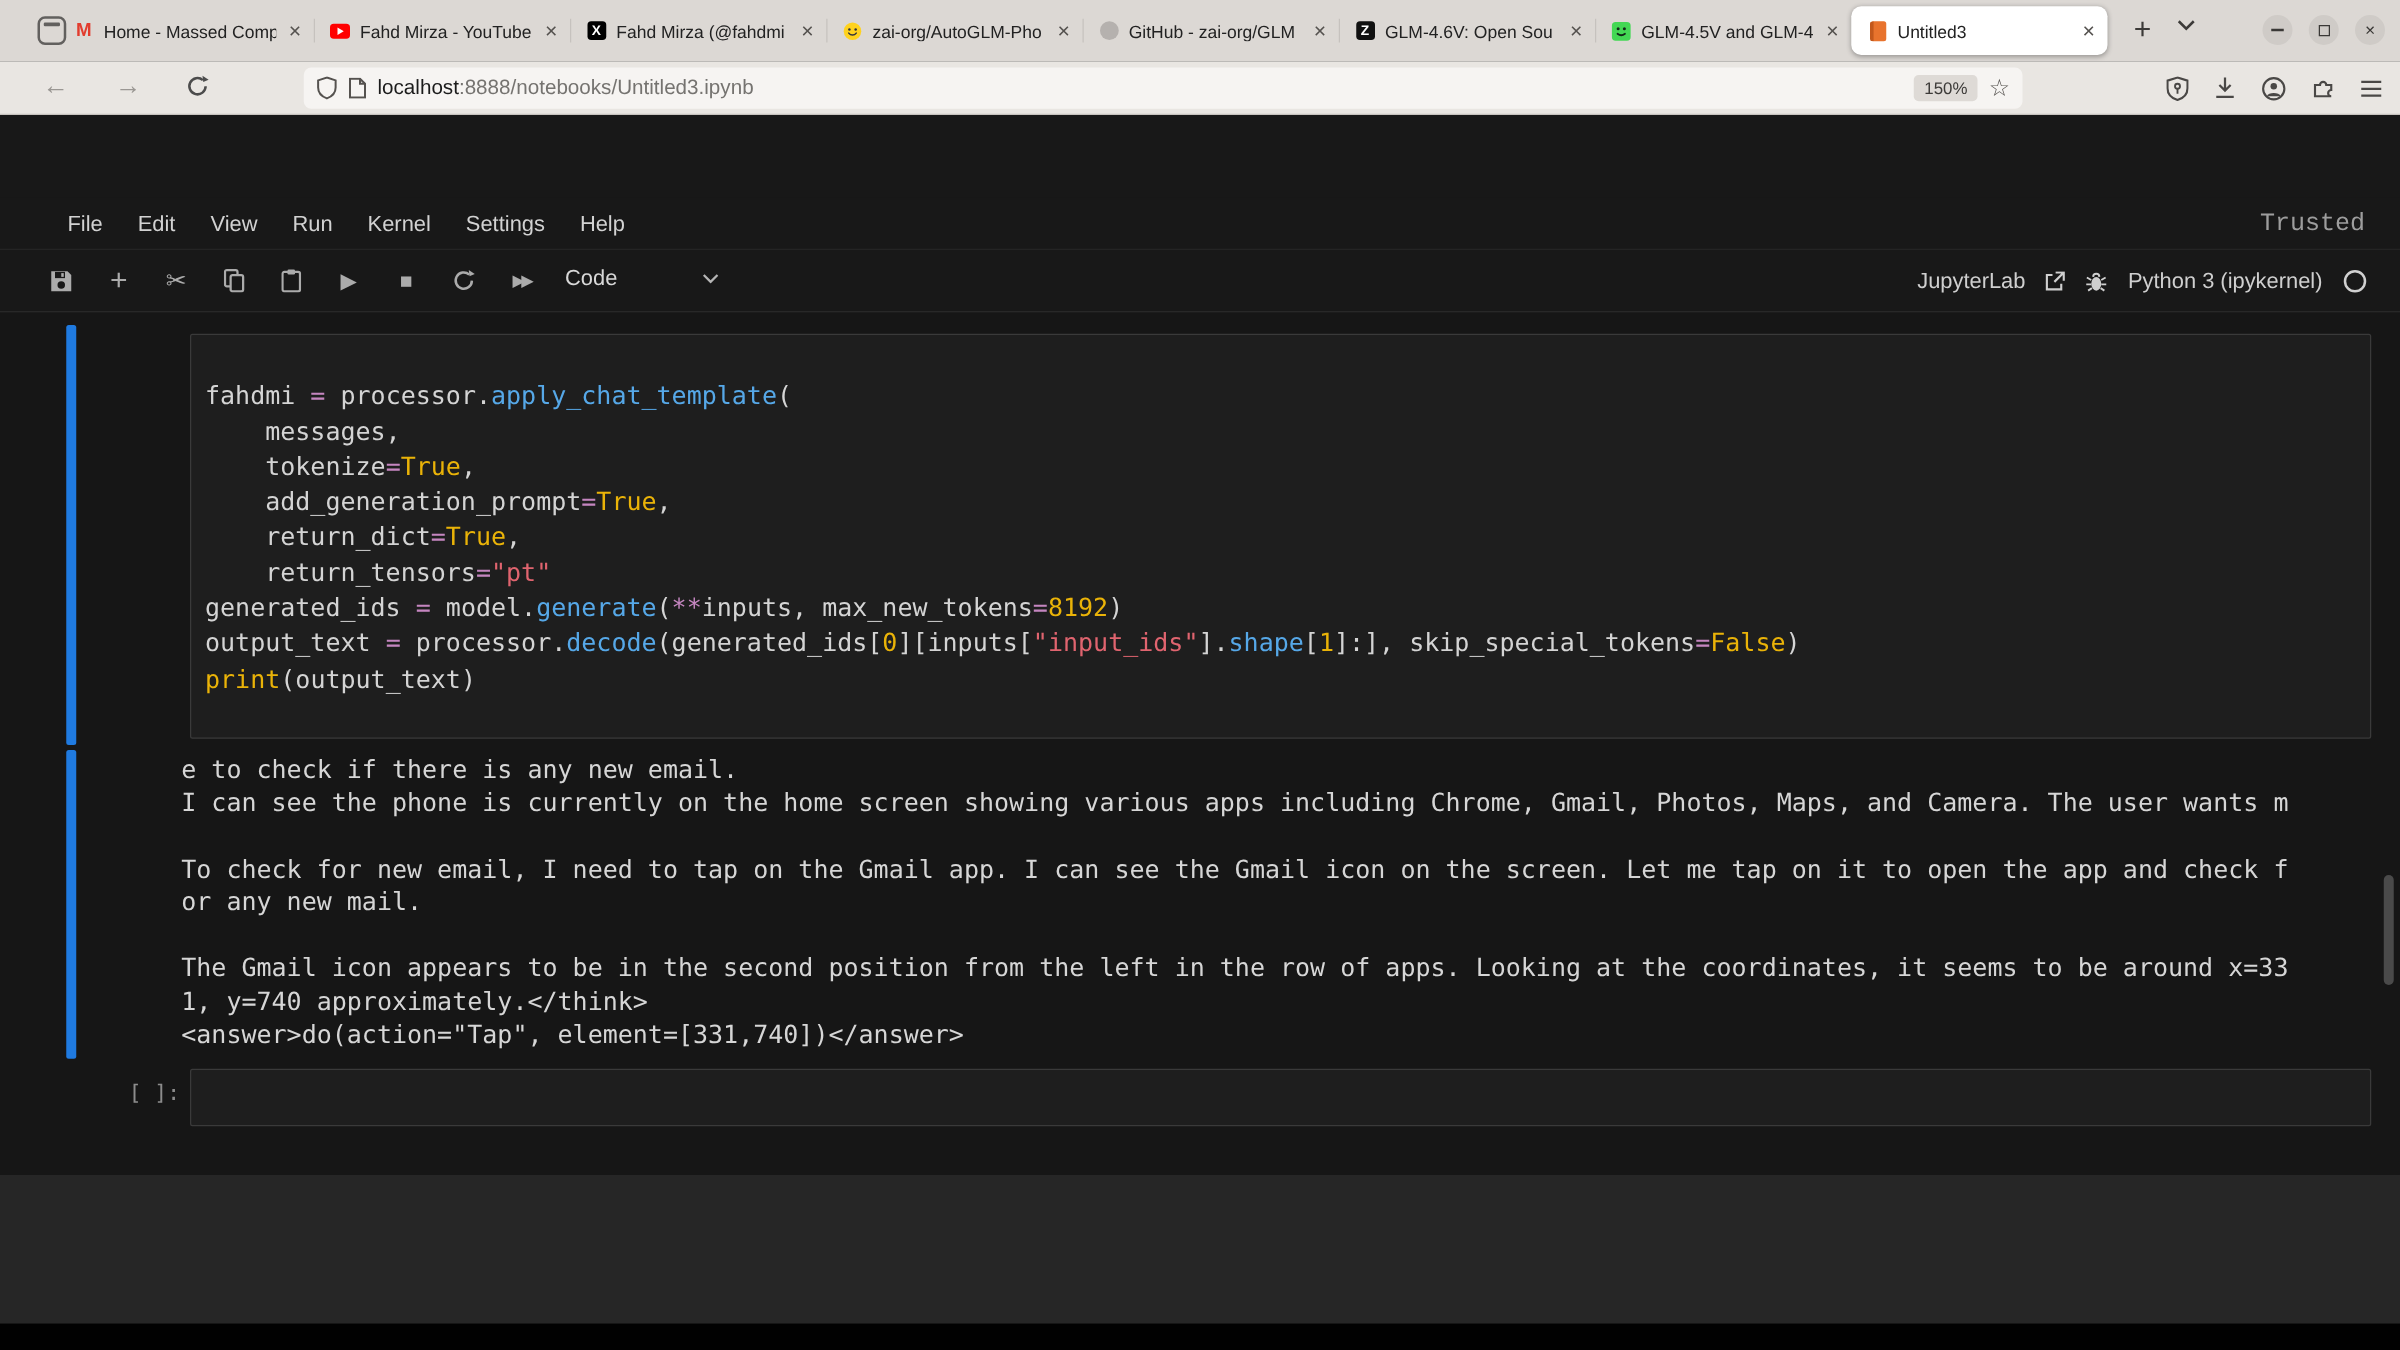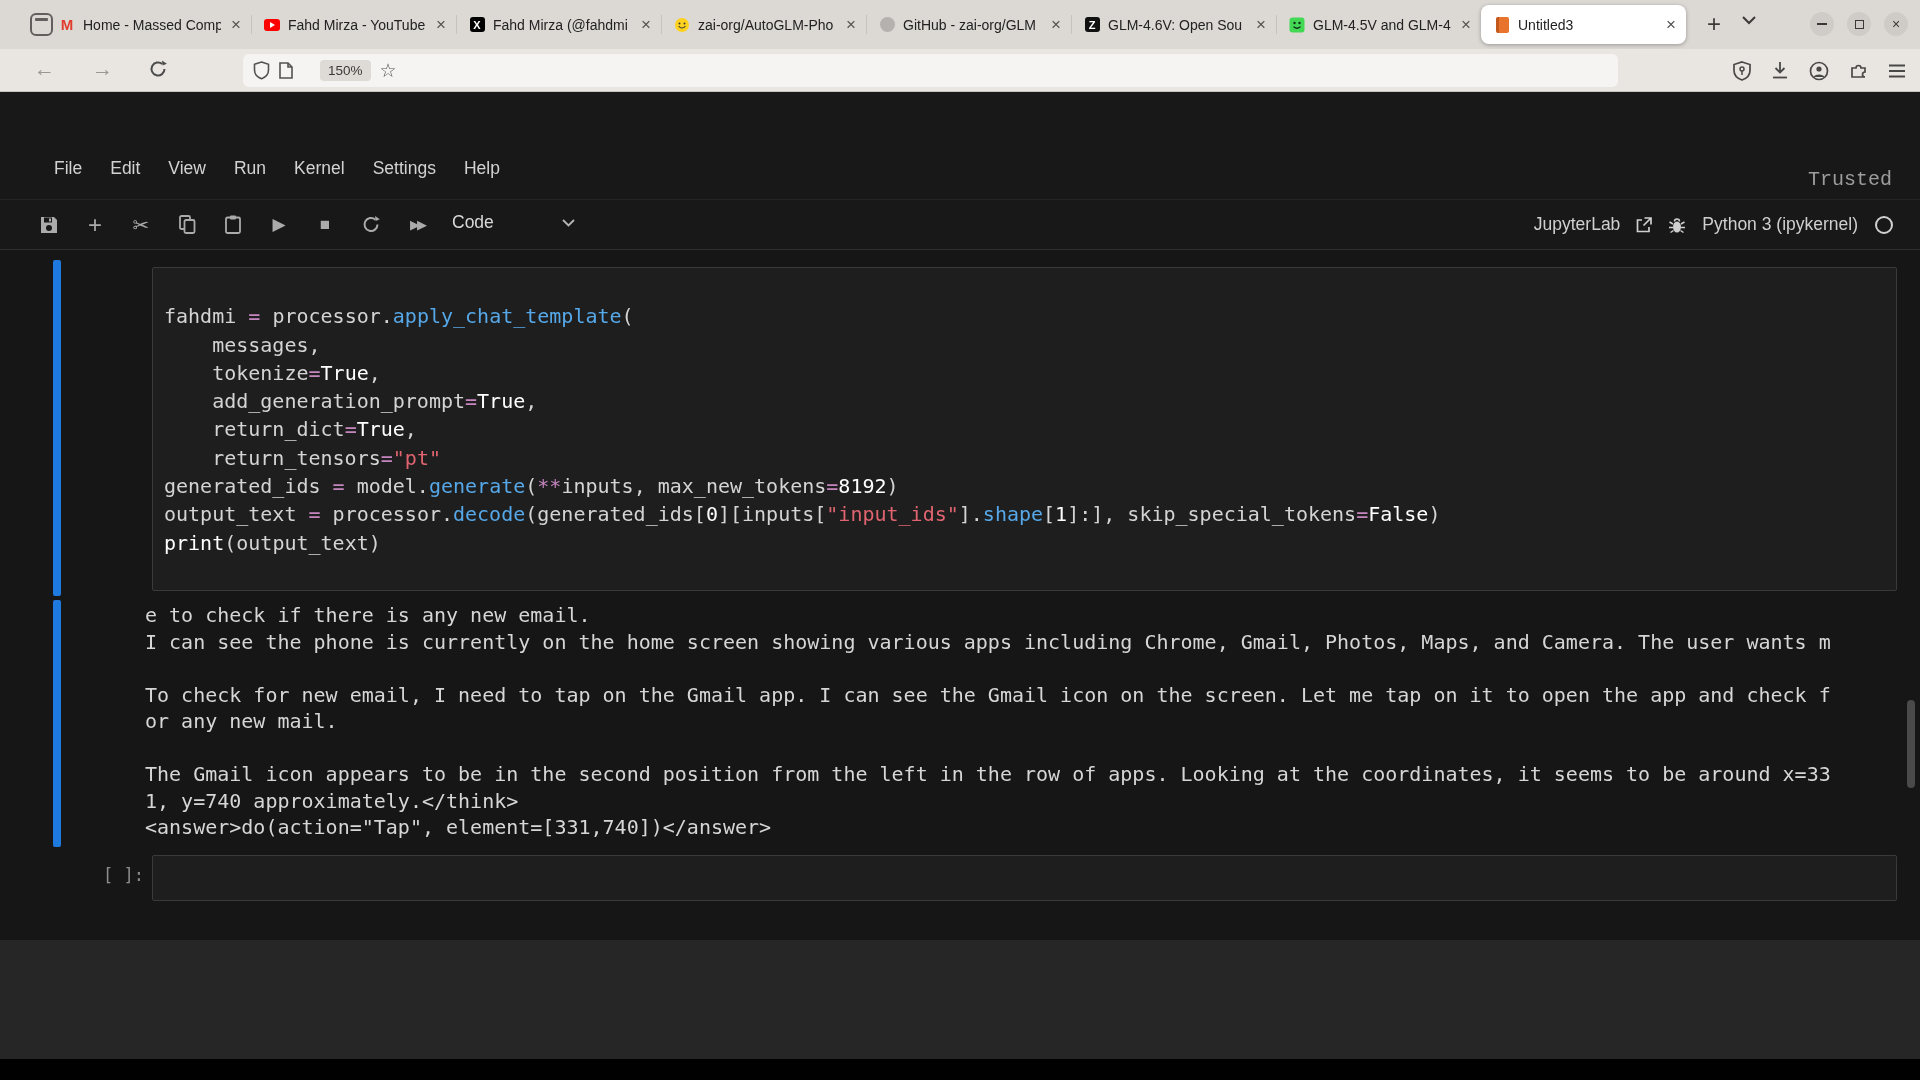--- a/index.html
+++ b/index.html
@@ -49,42 +49,42 @@
   
   .app { position:absolute; top:92px; left:0; width:1920px; height:848px; background:#161616; }
   .app-header { position:absolute; top:92px; left:0; width:1920px; height:66px; background:#181818; }
   .jp-logo { position:absolute; left:36px; top:103px; }
   .jp-wordmark { position:absolute; left:88px; top:103px; font-size:32px; color:#9d9d9d; letter-spacing:-0.5px; }
   .nb-title { position:absolute; left:228px; top:110px; font-size:23px; color:#eaeaea; }
   .nb-checkpoint { position:absolute; left:357px; top:115px; font-size:17.5px; color:#c9c9c9; }
   .python-logo { position:absolute; left:1836px; top:104px; }
 
   .menu-bar { position:absolute; top:158px; left:0; width:1920px; height:42px; background:#181818; border-bottom:1px solid #242424; }
-  .menu-items { position:absolute; left:40px; top:0; height:42px; display:flex; }
+  .menu-items { position:absolute; left:40px; top:0; height:42px; display:flex; align-items:center; }
   .menu-item { padding:0 14px; font-size:17.5px; color:#d2d2d2; }
   .trusted { position:absolute; right:28px; top:10px; color:#9d9d9d; font-size:20px;font-family:Liberation Mono, monospace; }
 
   .toolbar { position:absolute; top:200px; left:0; width:1920px; height:50px; background:#181818; border-bottom:1px solid #2e2e2e; }
   .tool-group { position:absolute; left:38px; top:0; height:49px; display:flex; align-items:center; gap:24px; }
   .tbtn { width:22px; height:24px; display:flex; align-items:center; justify-content:center; color:#ababab; font-size:17px; }
   .tbtn.small { font-size:13px; letter-spacing:-3px; }
   .cell-type { position:absolute; left:452px; top:12px; font-size:17.5px; color:#d8d8d8; }
   .code-chevron { position:absolute; left:562px; top:19px; }
   .toolbar-right { position:absolute; right:26px; top:0; height:49px; display:flex; align-items:center; gap:16px; color:#cfcfcf; font-size:17.5px; }
 
   
   .notebook { position:absolute; top:250px; left:0; width:1920px; height:690px; background:#161616; }
   .sel-bar { position:absolute; left:53px; width:8px; background:#1f7ae0; border-radius:2px; }
   .sel-bar.b1 { top:10px; height:336px; }
   .sel-bar.b2 { top:350px; height:247px; }
   .code-cell { position:absolute; left:152px; top:17px; width:1745px; height:324px; background:#1e1e1e; border:1px solid #3a3a3a; border-radius:2px; }
   .code-editor { position:absolute; left:11px; top:6px; }
   .code-line { height:28.3px; line-height:28.3px; white-space:pre; font-family:"DejaVu Sans Mono", monospace; font-size:20px; }
   .tok-p { color:#d4d4d4; } .tok-o { color:#c586c0; } .tok-f { color:#56a8e8; }
-  .tok-s { color:#e0646f; } .tok-g { color:#ffffff; }
+  .tok-s { color:#e0646f; } .tok-g { color:#eab308; }
   .cell-output { position:absolute; left:145px; top:352px; }
   .out-line { height:26.5px; line-height:26.5px; white-space:pre; font-family:"DejaVu Sans Mono", monospace; font-size:20px; color:#d6d6d6; }
   .empty-prompt { position:absolute; left:103px; top:615px; font-family:"DejaVu Sans Mono", monospace; font-size:17px; color:#8c8c8c; }
   .empty-cell { position:absolute; left:152px; top:605px; width:1745px; height:46px; background:#1e1e1e; border:1px solid #3a3a3a; border-radius:2px; }
   .scroll-thumb { position:absolute; right:5px; top:450px; width:8px; height:88px; background:#4a4a4a; border-radius:4px; }
 
   .below-area { position:absolute; top:940px; left:0; width:1920px; height:119px; background:#262626; }
   .bottom-strip { position:absolute; top:1059px; left:0; width:1920px; height:21px; background:#010101; }
 
   svg { display:block; }
@@ -193,20 +193,21 @@
       <svg width="17" height="19" viewBox="0 0 17 19">
           <path d="M8.5 1 15.5 3.3 V9 c0 4.5-3.2 7.3-7 8.7 C4.7 16.3 1.5 13.5 1.5 9 V3.3 Z" fill="none" stroke="#55524f" stroke-width="1.6"></path>
         </svg>
     </span>
     <span>
       <svg width="14" height="17" viewBox="0 0 14 17">
           <path d="M1 1 h8 l4 4 v11 h-12 z" fill="none" stroke="#55524f" stroke-width="1.6"></path>
           <path d="M9 1 v4 h4" fill="none" stroke="#55524f" stroke-width="1.6"></path>
         </svg>
     </span>
+    <span class="url-text"><span class="url-host">localhost</span><span class="url-rest">:8888/notebooks/Untitled3.ipynb</span></span>
     <span class="zoom-chip">150%</span>
     <span class="star-icon">☆</span>
   </div>
   <div class="nav-right">
     <span>
       <svg width="18" height="20" viewBox="0 0 18 20">
           <path d="M9 1 17 3.5 V9.5 c0 5-3.5 8-8 9.5 C4.5 17.5 1 14.5 1 9.5 V3.5 Z" fill="none" stroke="#4a4846" stroke-width="1.7"></path>
           <circle cx="9" cy="8" r="2" fill="none" stroke="#4a4846" stroke-width="1.5"></circle>
           <path d="M9 10 v4" stroke="#4a4846" stroke-width="1.5"></path>
         </svg>

